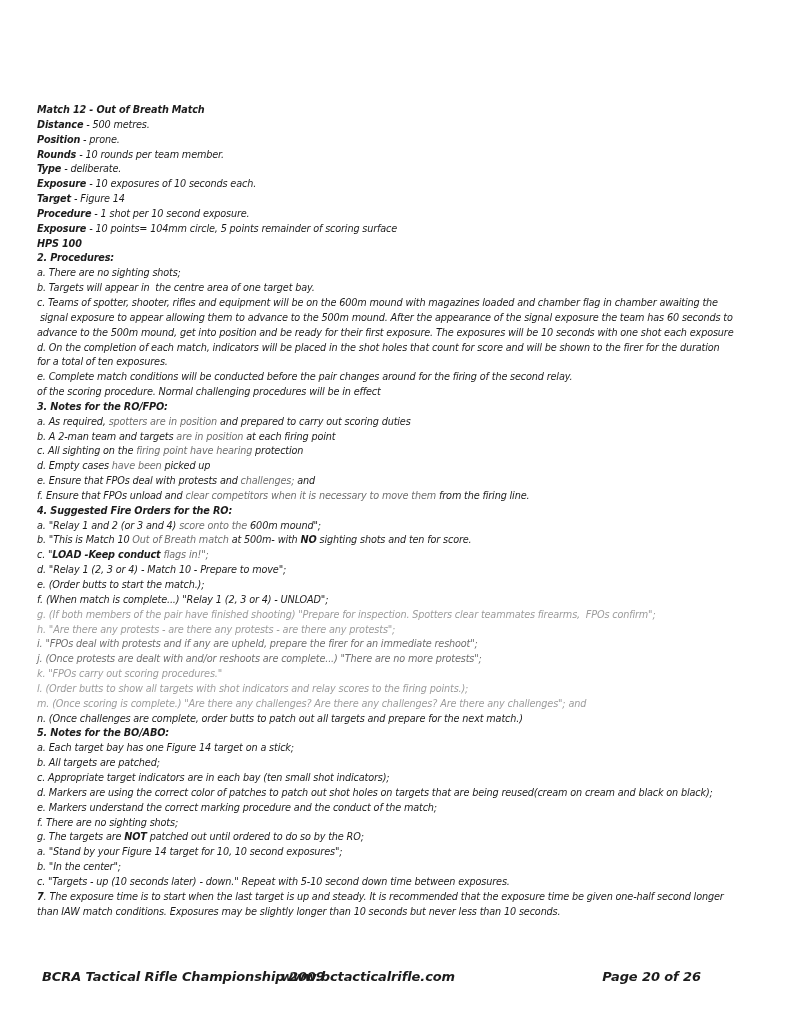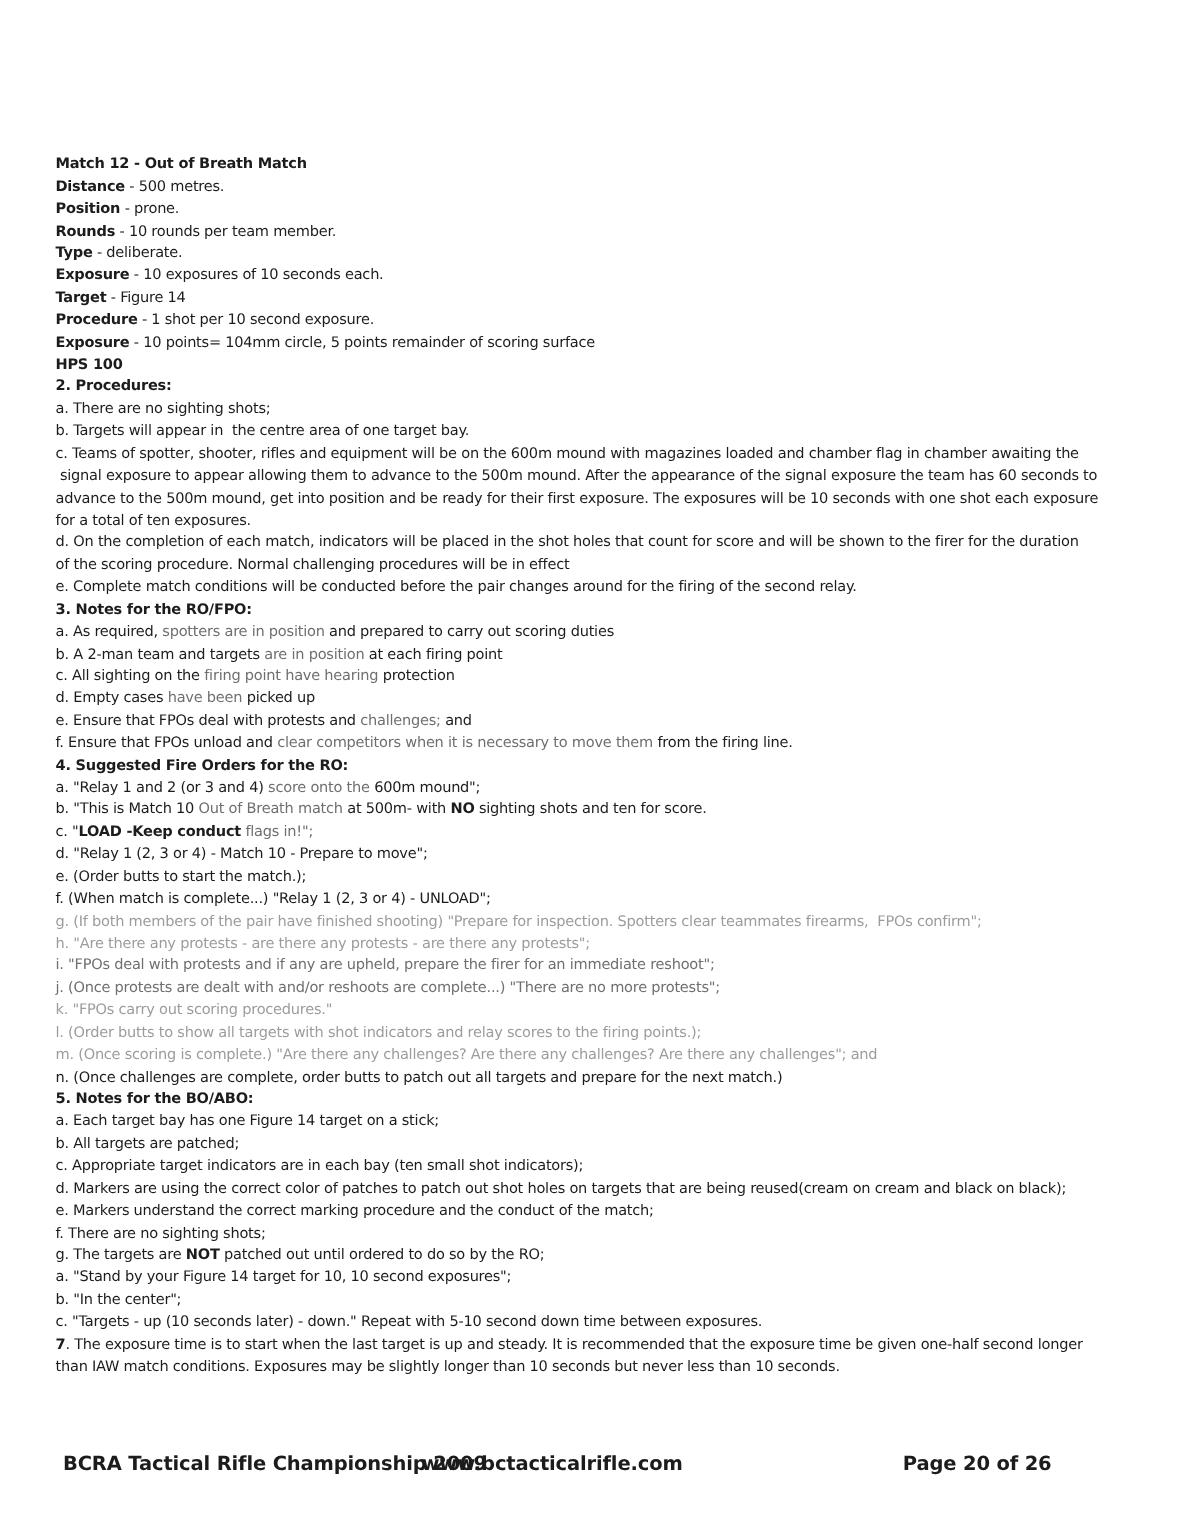--- a/index.html
+++ b/index.html
@@ -1,18 +1,18 @@
 <!DOCTYPE html>
 <html style="--text: #1c1c1c; --mid: #6f6f6f; --muted: #9c9c9c;"><head>
 <meta charset="utf-8">
 <style>
   * { margin:0; padding:0; box-sizing:border-box; }
   html,body { width:791px; height:1024px; background:#ffffff; overflow:hidden; }
   body { font-family:"DejaVu Sans","Liberation Sans",sans-serif; color:var(--text,#1c1c1c); }
-  .page { position:relative; width:727px; height:1024px; background:#ffffff; }
+  .page { position:relative; width:727px; height:1024px; background:#ffffff;font-style:italic; }
   .content { position:absolute; left:37px; top:103px; width:730px;
              font-size:9.7px; letter-spacing:-0.15px; line-height:14.85px; }
   .line { white-space:pre; }
   .b { font-weight:bold; }
   .mid { color:var(--mid,#6f6f6f); }
   .muted { color:var(--muted,#9c9c9c); }
   .heading { font-weight:bold; }
   .footer { position:absolute; left:42px; right:26px; top:969px; height:16px;
             font-weight:bold; font-size:13px; letter-spacing:-0.1px; }
   .footer .left { position:absolute; left:0; }
@@ -37,24 +37,24 @@
         <div class="line"><span class="b">HPS 100</span></div>
       </div>
     <div id="sections">
         <section>
           <div class="line heading"><span class="b">2. Procedures:</span></div>
           <div class="line"><span>a. There are no sighting shots;</span></div>
           <div class="line"><span>b. Targets will appear in  the centre area of one target bay.</span></div>
           <div class="line"><span>c. Teams of spotter, shooter, rifles and equipment will be on the 600m mound with magazines loaded and chamber flag in chamber awaiting the</span></div>
           <div class="line"><span> signal exposure to appear allowing them to advance to the 500m mound. After the appearance of the signal exposure the team has 60 seconds to</span></div>
           <div class="line"><span>advance to the 500m mound, get into position and be ready for their first exposure. The exposures will be 10 seconds with one shot each exposure</span></div>
+          <div class="line"><span>d. On the completion of each match, indicators will be placed in the shot holes that count for score and will be shown to the firer for the duration</span></div>
           <div class="line"><span>for a total of ten exposures.</span></div>
-          <div class="line"><span>d. On the completion of each match, indicators will be placed in the shot holes that count for score and will be shown to the firer for the duration</span></div>
+          <div class="line"><span>e. Complete match conditions will be conducted before the pair changes around for the firing of the second relay.</span></div>
           <div class="line"><span>of the scoring procedure. Normal challenging procedures will be in effect</span></div>
-          <div class="line"><span>e. Complete match conditions will be conducted before the pair changes around for the firing of the second relay.</span></div>
         </section>
         <section>
           <div class="line heading"><span class="b">3. Notes for the RO/FPO:</span></div>
           <div class="line"><span>a. As required, </span><span class="mid">spotters are in position</span><span> and prepared to carry out scoring duties</span></div>
           <div class="line"><span>b. A 2-man team and targets </span><span class="mid">are in position</span><span> at each firing point</span></div>
           <div class="line"><span>c. All sighting on the </span><span class="mid">firing point have hearing</span><span> protection</span></div>
           <div class="line"><span>d. Empty cases </span><span class="mid">have been</span><span> picked up</span></div>
           <div class="line"><span>e. Ensure that FPOs deal with protests and </span><span class="mid">challenges;</span><span> and</span></div>
           <div class="line"><span>f. Ensure that FPOs unload and </span><span class="mid">clear competitors when it is necessary to move them</span><span> from the firing line.</span></div>
         </section>

